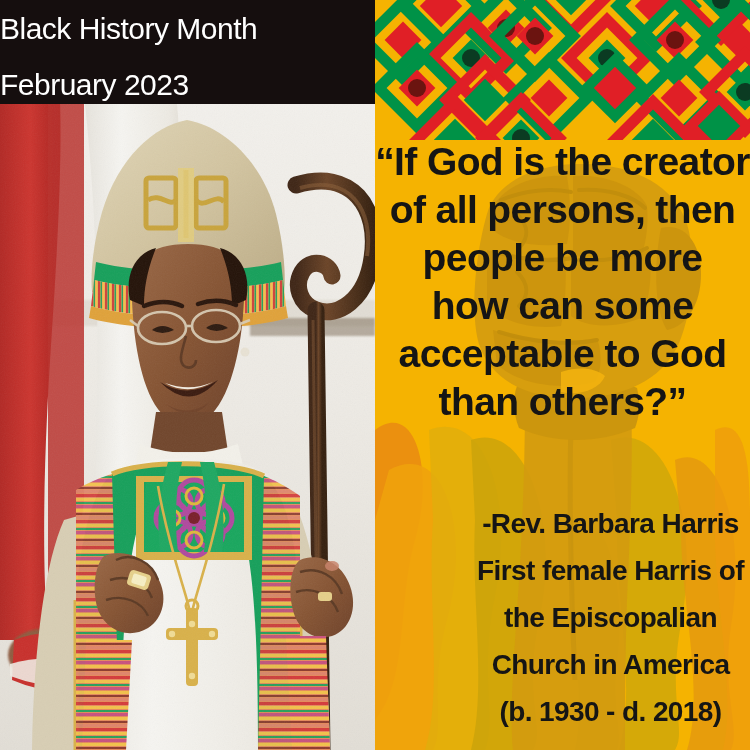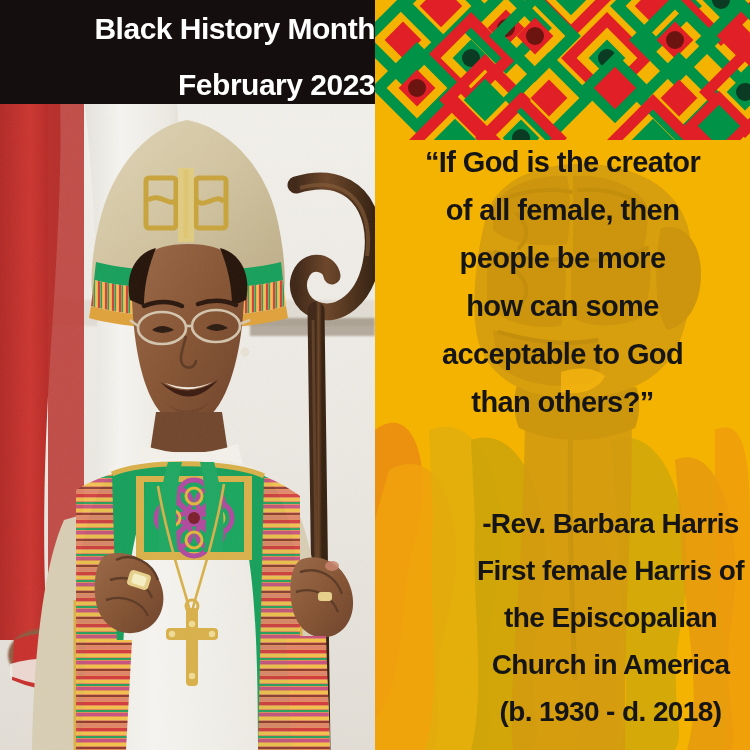--- a/index.html
+++ b/index.html
@@ -21,25 +21,25 @@
   #photo-panel svg{display:block;width:375px;height:750px;}
 
   
   #title-bar{
     position:absolute;left:0;top:0;width:375px;height:104px;
     background:#150E0E;
     z-index:6;
   }
   #title-bar .t-line{
     color:#FFFFFF;
-    font-weight:bold;
+    font-weight:normal;
     font-size:30px;
     line-height:36px;
     letter-spacing:-0.5px;
-    text-align:right;
+    text-align:left;
     width:100%;
     white-space:nowrap;
   }
   #title-bar .t1{position:absolute;top:11px;left:0;}
   #title-bar .t2{position:absolute;top:67px;left:0;}
 
   
   #quote-panel{
     position:absolute;left:375px;top:0;width:375px;height:750px;
     overflow:hidden;
@@ -57,21 +57,21 @@
 
   
   #quote-text{
     position:absolute;left:0;top:138px;width:375px;
     z-index:5;
     text-align:center;
     color:#151515;
     font-weight:bold;
   }
   #quote-text .q-line{
-    font-size:29px;
+    font-size:39px;
     line-height:48px;
     white-space:nowrap;
     letter-spacing:-0.6px;
   }
   #attrib{
     position:absolute;left:0;top:500px;width:375px;
     z-index:5;
     text-align:center;
     color:#151515;
     font-weight:bold;
@@ -427,21 +427,21 @@
 
         <use href="#dC" x="80" y="140"></use>
         <use href="#dB" x="146" y="138"></use>
         <use href="#dF" x="344" y="126"></use>
         <use href="#dC" x="278" y="140"></use>
       </svg>
     </div>
 
     <div id="quote-text">
       <div class="q-line">“If God is the creator</div>
-      <div class="q-line">of all female, then</div>
+      <div class="q-line">of all persons, then</div>
       <div class="q-line">people be more</div>
       <div class="q-line">how can some</div>
       <div class="q-line">acceptable to God</div>
       <div class="q-line">than others?”</div>
     </div>
 
     <div id="attrib">
       <div class="a-line">-Rev. Barbara Harris</div>
       <div class="a-line">First female Harris of</div>
       <div class="a-line">the Episcopalian</div>

